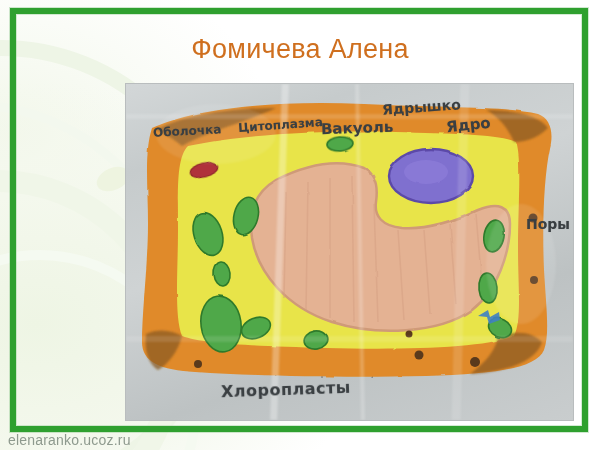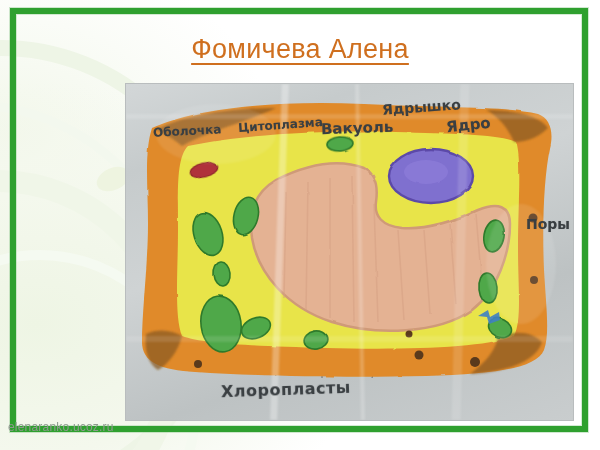--- a/index.html
+++ b/index.html
@@ -74,21 +74,20 @@
   
   .title {
     position: absolute;
     left: 0; top: 32px;
     width: 600px;
     text-align: center;
     font-size: 27px;
     line-height: 34px;
     letter-spacing: .3px;
     color: #cf6f1e;
-    text-decoration: underline;
     text-underline-offset: 5px;
     text-decoration-thickness: 2px;
     white-space: nowrap;
   }
 
   
   .photo {
     position: absolute;
     left: 126px; top: 84px;
     width: 447px; height: 336px;
@@ -127,22 +126,22 @@
   .hw.cytoplasma { left: 112px; top: 34px;  font-size: 12px; transform: rotate(-4deg); }
   .hw.vacuol     { left: 195px; top: 35px;  font-size: 15px; transform: rotate(-2deg); }
   .hw.yadryshko  { left: 256px; top: 15px;  font-size: 14px; transform: rotate(-4deg); }
   .hw.yadro      { left: 320px; top: 32px;  font-size: 15px; transform: rotate(-6deg); }
   .hw.pory       { left: 400px; top: 132px; font-size: 14px; transform: rotate(0deg); }
   .hw.hloroplast { left: 95px;  top: 296px; font-size: 16px; transform: rotate(-2deg); letter-spacing: .5px; }
 
   
   .watermark {
     position: absolute;
-    left: 8px; bottom: 16px;
-    font-size: 12px;
+    left: 8px; bottom: 2px;
+    font-size: 14px;
     color: #8e9a8e;
     letter-spacing: .2px;
     text-align: right;
   }
 </style>
 </head>
 <body>
 
 <div id="slide">
 

